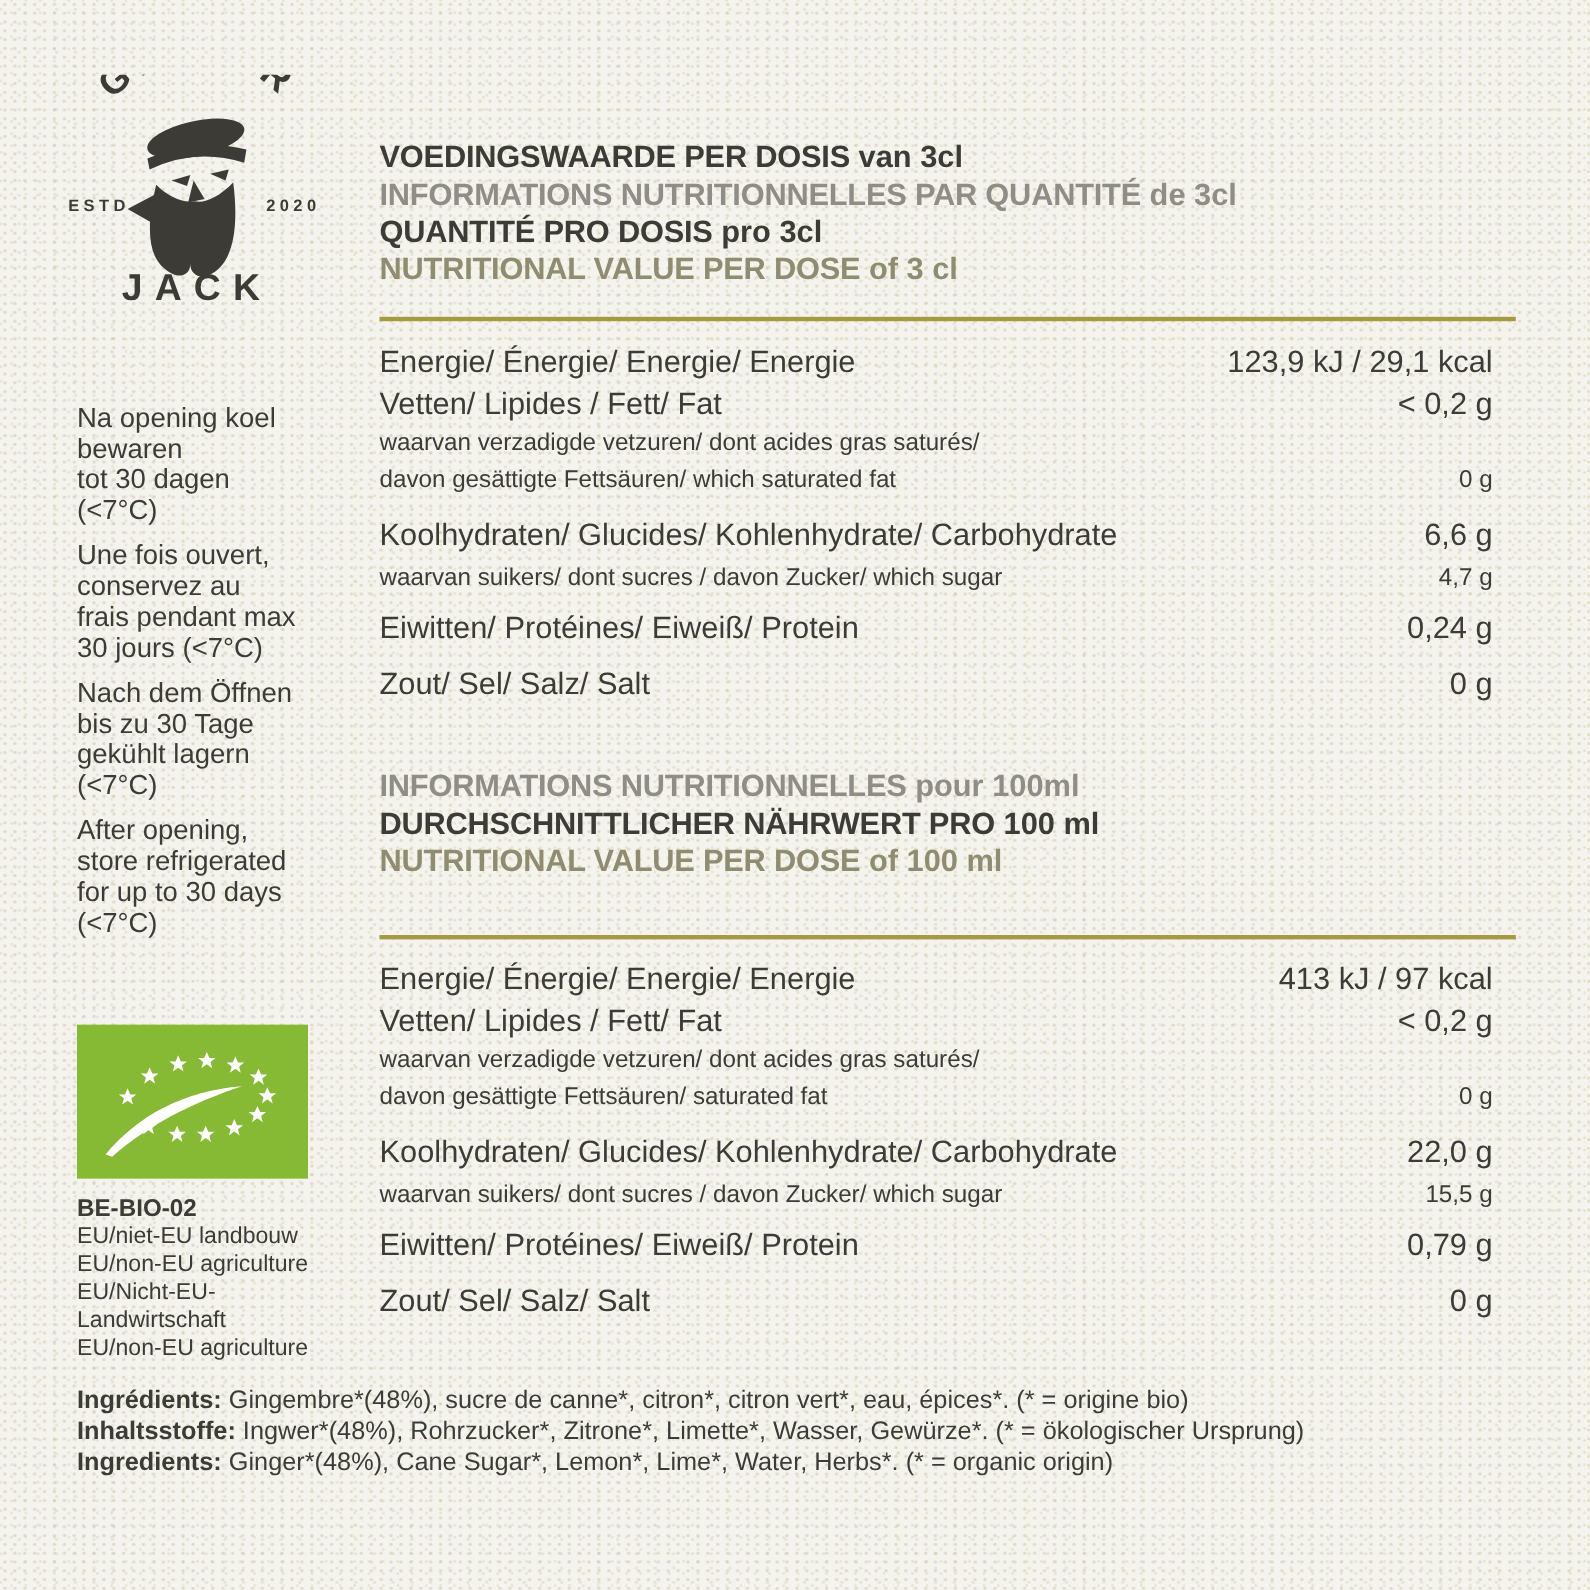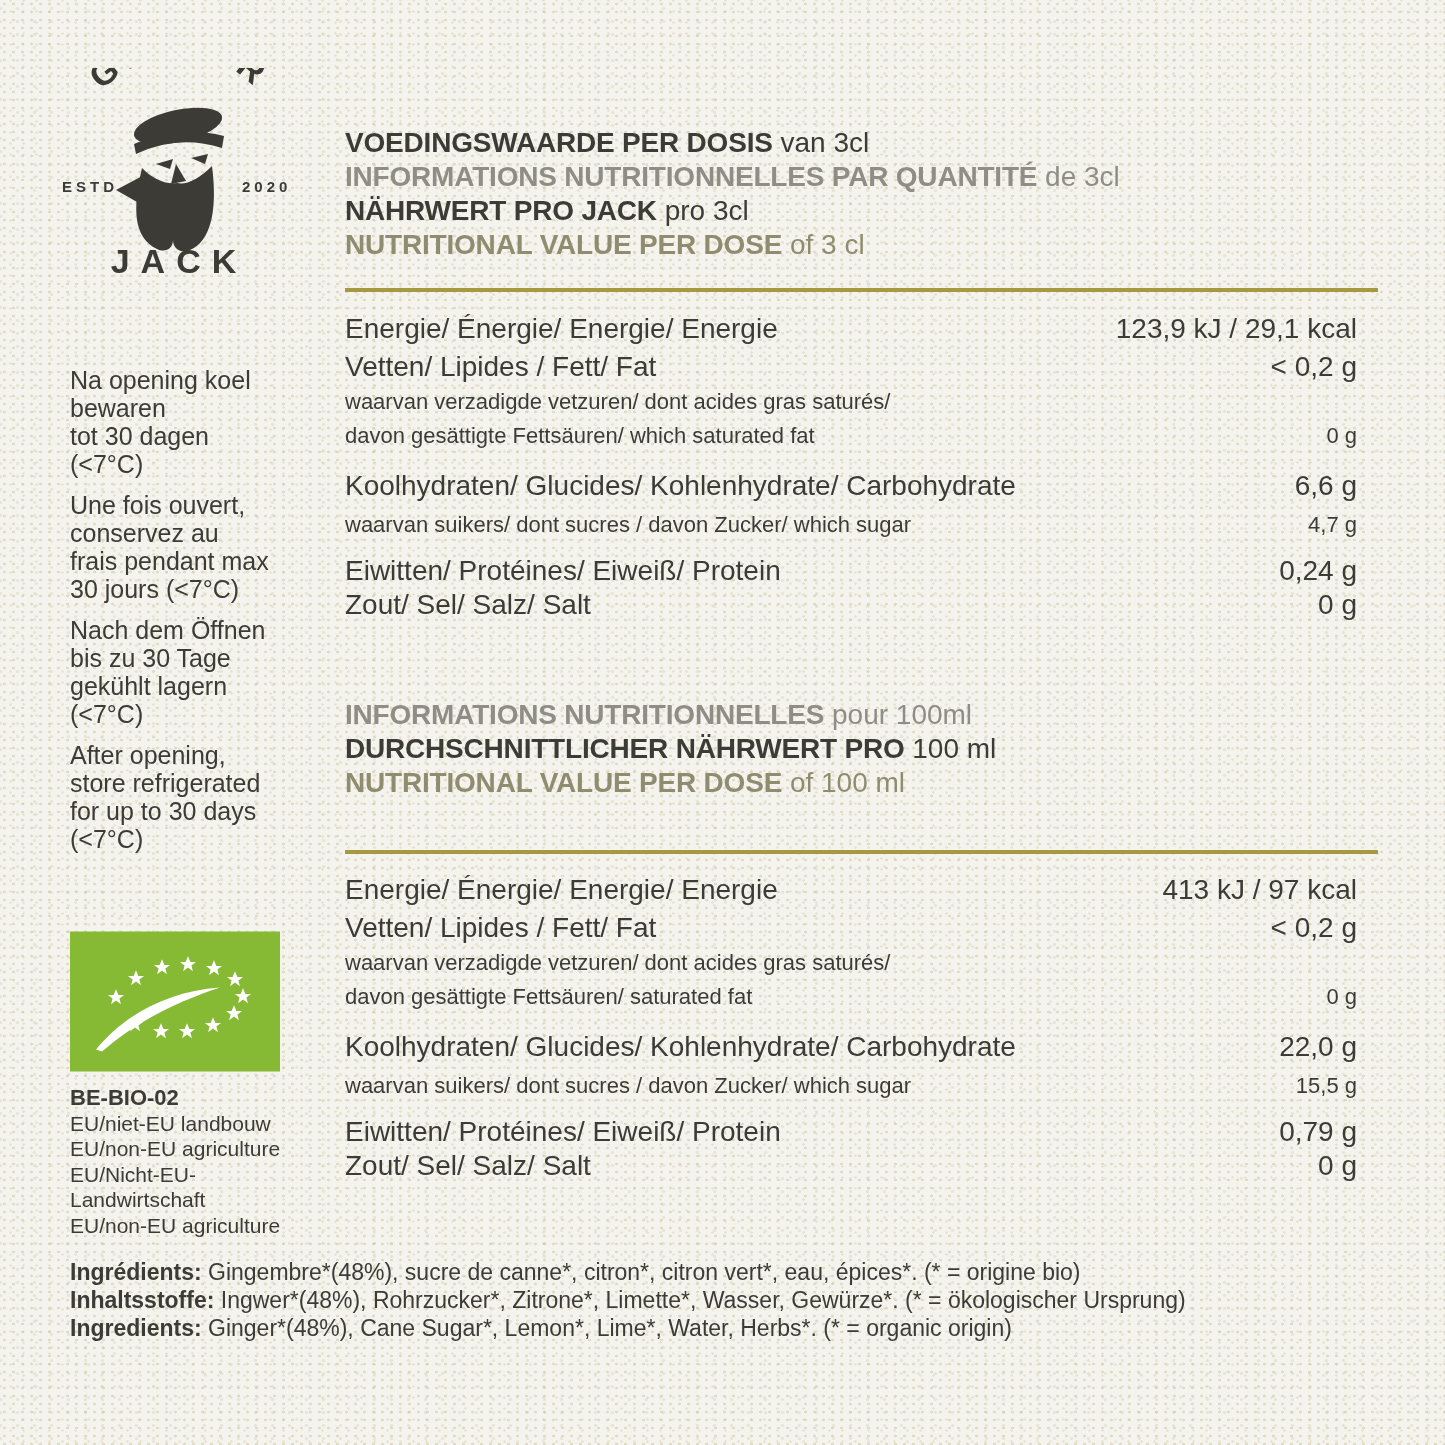--- a/index.html
+++ b/index.html
@@ -29,21 +29,21 @@
   }
 
   
   .brand{position:absolute;left:60px;top:68px;width:240px;height:225px}
   .brand svg{width:100%;height:100%}
   .brand text{font-family:"Liberation Sans",sans-serif;font-weight:700;fill:var(--text-dark)}
 
   
   .hdr{position:absolute;left:345px;width:1070px}
   .hdr-line{font-size:28px;line-height:34px;font-weight:700;letter-spacing:-.2px;white-space:nowrap}
-  .hdr-line .rest{font-weight:400;letter-spacing:0}
+  .hdr-line .rest{font-weight:700;letter-spacing:0}
   .c-dark{color:var(--text-dark)}
   .c-gray{color:var(--text-gray)}
   .c-olive{color:var(--text-olive)}
 
   
   .rule{position:absolute;left:345px;width:1033px;height:4px;background:var(--rule-olive)}
 
   
   .ntable{position:absolute;left:345px;width:1033px}
   .nrow{display:flex;justify-content:space-between;align-items:center;padding-right:21px}
@@ -51,21 +51,21 @@
   .nrow .val{white-space:nowrap;text-align:right}
   .nrow.main{font-size:28px;line-height:34px}
   .nrow.small{font-size:22px;line-height:28px}
   .ntable .nrow:nth-child(1){margin-top:7px}
   .ntable .nrow:nth-child(2){margin-top:4px}
   .ntable .nrow:nth-child(3){margin-top:4px}
   .ntable .nrow:nth-child(4){margin-top:6px}
   .ntable .nrow:nth-child(5){margin-top:19px}
   .ntable .nrow:nth-child(6){margin-top:8px}
   .ntable .nrow:nth-child(7){margin-top:15px}
-  .ntable .nrow:nth-child(8){}
+  .ntable .nrow:nth-child(8){margin-top:17px}
 
   
   .sidebar{position:absolute;left:70px;top:366px;width:275px;font-size:25px;line-height:28px}
   .sidebar p{margin:0 0 13px;white-space:pre-line}
   .sidebar p.b{font-weight:400}
 
   
   .eu-logo{position:absolute;left:70px;top:931px;width:210px;height:141px}
   .eu-logo svg{width:100%;height:100%;display:block}
   .bio{position:absolute;left:70px;top:1085px;width:270px;font-size:21px;line-height:25.5px}
@@ -101,21 +101,21 @@
         <path d="M82 100 C72 142 74 170 97 181 C105 185 113 181 113 172 C113 181 121 186 130 182 C150 174 158 144 152 98 C138 112 126 117 117 115 C105 117 92 110 82 100 Z"></path>
         <path d="M56 122 L86 106 L84 138 Z"></path>
       </g>
       <text x="119" y="205" font-size="34" letter-spacing="11" text-anchor="middle">JACK</text>
     </svg>
   </div>
 
   <div class="hdr" style="top:126px">
     <div class="hdr-line c-dark"><span>VOEDINGSWAARDE PER DOSIS</span><span class="rest"> van 3cl</span></div>
     <div class="hdr-line c-gray"><span>INFORMATIONS NUTRITIONNELLES PAR QUANTITÉ</span><span class="rest"> de 3cl</span></div>
-    <div class="hdr-line c-dark"><span>NÄHRWERT PRO JACK</span><span class="rest"> pro 3cl</span></div>
+    <div class="hdr-line c-dark"><span>QUANTITÉ PRO DOSIS</span><span class="rest"> pro 3cl</span></div>
     <div class="hdr-line c-olive"><span>NUTRITIONAL VALUE PER DOSE</span><span class="rest"> of 3 cl</span></div>
   </div>
 
   <div class="rule" style="top:288px"></div>
 
   <div class="ntable" style="top:305px">
     <div class="nrow main">
         <span class="lbl">Energie/ Énergie/ Energie/ Energie</span>
         <span class="val">123,9 kJ / 29,1 kcal</span>
       </div>

